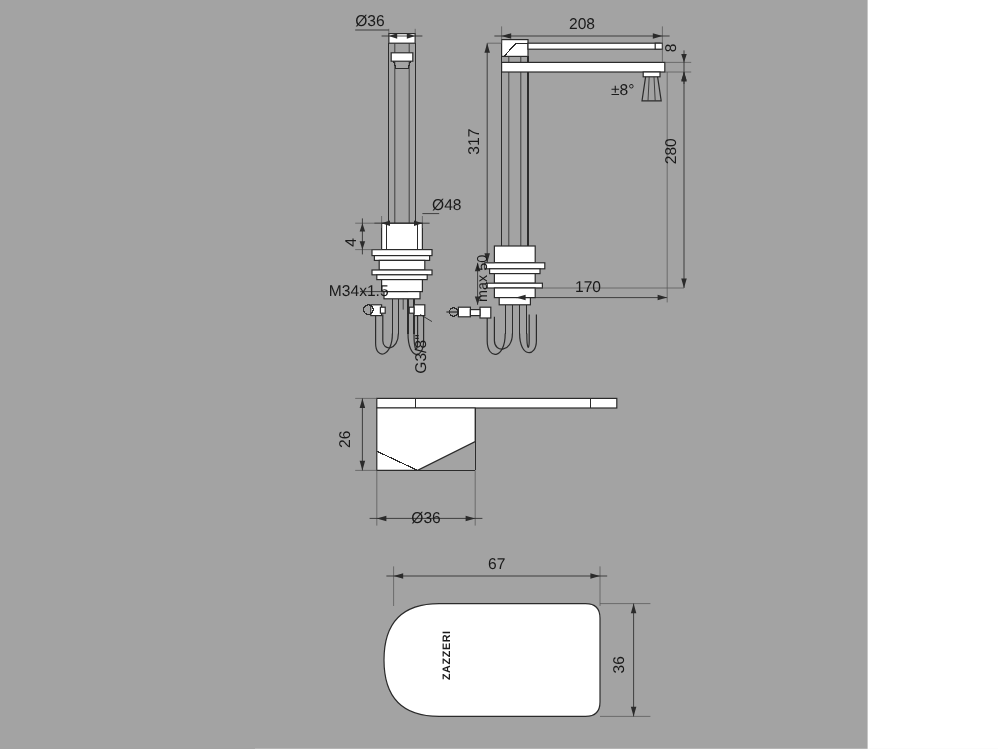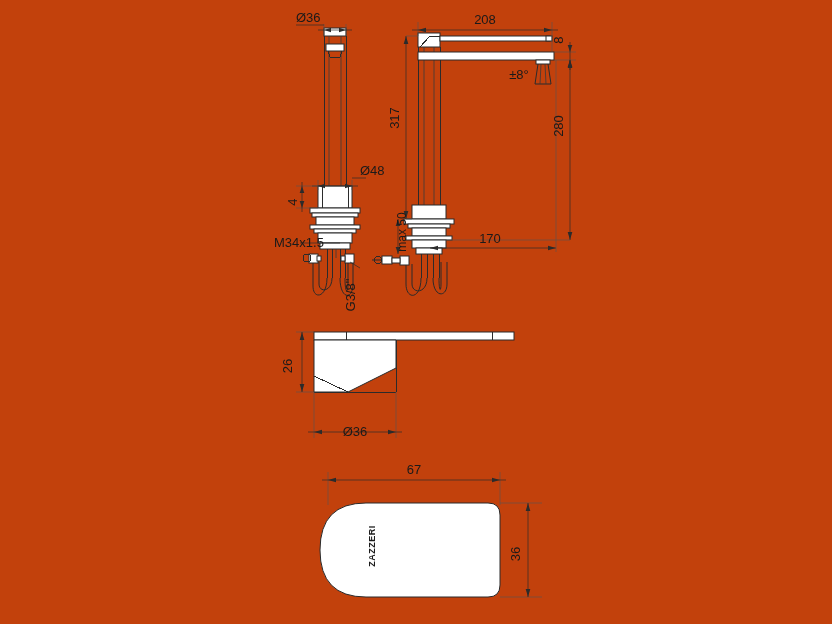--- a/index.html
+++ b/index.html
@@ -1,19 +1,19 @@
 <!DOCTYPE html>
 <html><head>
 <meta charset="utf-8">
 <title>Technical Drawing</title>
 <style>
   html,body{margin:0;padding:0;background:#ffffff;}
   body{width:832px;height:624px;position:relative;overflow:hidden;
        font-family:"Liberation Sans", sans-serif;color:#1a1a1a;}
-  #sheet{position:absolute;left:0;top:0;width:832px;height:624px;background:#c2410c;}
+  #sheet{position:absolute;left:0;top:0;width:723px;height:624px;background:#a3a3a3;}
   svg{position:absolute;left:0;top:0;width:832px;height:624px;display:block;}
   .ln{stroke:#2b2b2b;stroke-width:1;fill:none;shape-rendering:crispEdges;}
   .ln-t{stroke:#3a3a3a;stroke-width:0.8;fill:none;}
   .dim{stroke:#2b2b2b;stroke-width:0.7;fill:none;}
   .ext{stroke:#555;stroke-width:0.6;fill:none;}
   .fillw{fill:#ffffff;stroke:#2b2b2b;stroke-width:1;}
   .curve{stroke:#2b2b2b;stroke-width:1;fill:none;}
   text{font-family:"Liberation Sans", sans-serif;fill:#1a1a1a;}
   .dtxt{font-size:13px;}
   .dtxt-s{font-size:12px;}

